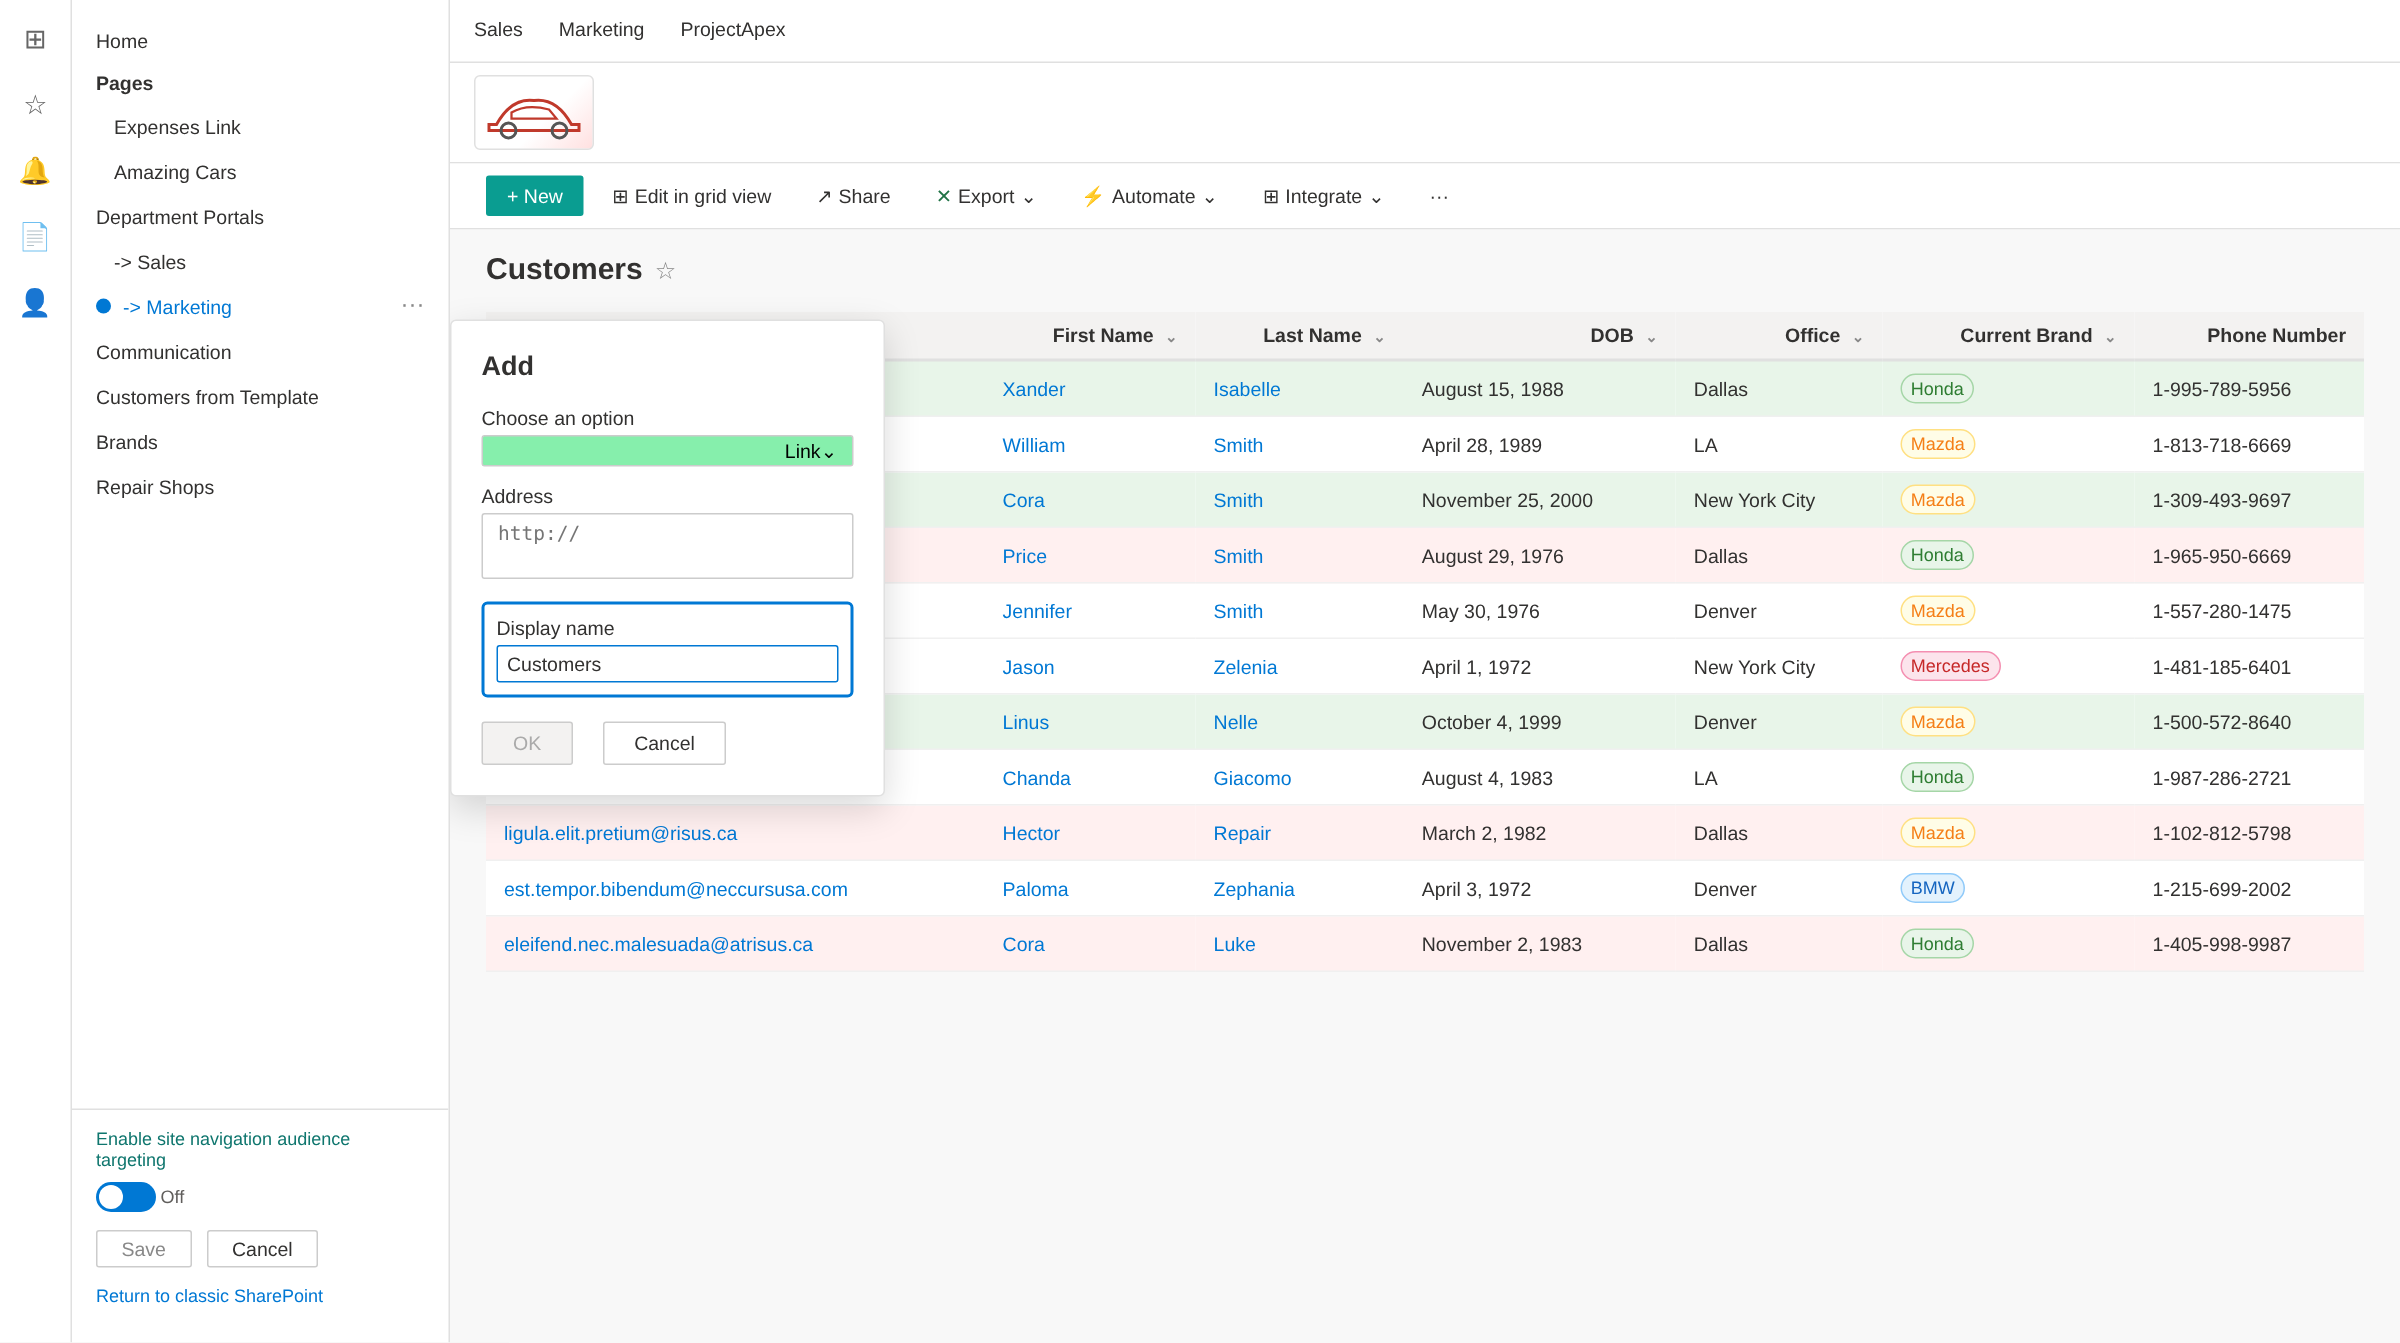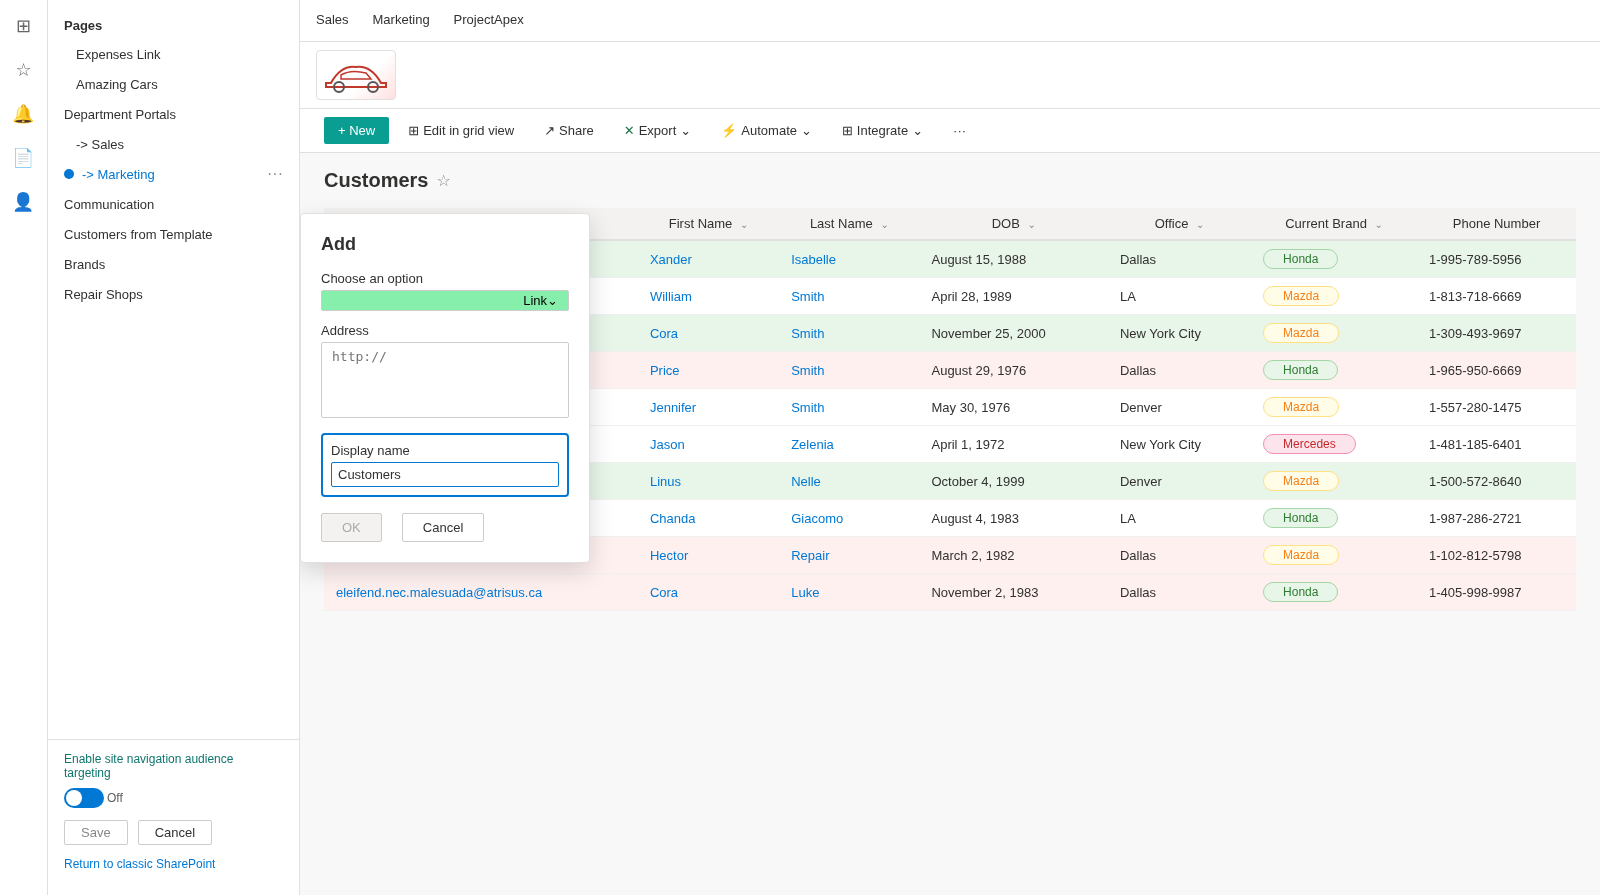--- a/index.html
+++ b/index.html
@@ -196,38 +196,38 @@
     .data-table {
       width: 100%;
       border-collapse: collapse;
       background: #fff;
       font-size: 13px;
     }
     .data-table th {
       background: #f3f2f1;
       border-bottom: 2px solid #e0e0e0;
       padding: 8px 12px;
-      text-align: center;
-      font-weight: 400;
+      text-align: right;
+      font-weight: 700;
       color: #323130;
       white-space: nowrap;
     }
     .data-table th .sort-icon { color: #888; font-size: 10px; margin-left: 4px; }
     .data-table td {
       padding: 8px 12px;
       border-bottom: 1px solid #f0f0f0;
       color: #323130;
     }
     .row-green { background: #e8f5e9; }
     .row-pink { background: #fff0f0; }
     .row-white { background: #fff; }
     .name-link { color: #0078d4; cursor: pointer; }
     .badge {
       display: inline-block;
-      padding: 2px 19px;
+      padding: 2px 6px;
       border-radius: 12px;
       font-size: 12px;
       font-weight: 500;
     }
     .badge-honda { background: #e8f5e9; color: #2e7d32; border: 1px solid #a5d6a7; }
     .badge-mazda { background: #fffde7; color: #f57f17; border: 1px solid #ffe082; }
     .badge-mercedes { background: #fce4ec; color: #c62828; border: 1px solid #f48fb1; }
     .badge-bmw { background: #e3f2fd; color: #1565c0; border: 1px solid #90caf9; }
 
     
@@ -291,38 +291,42 @@
       background: #fff; border: 1px solid #ccc;
       color: #323130; cursor: pointer; font-size: 13px;
     }
     .address-textarea {
       width: 100%;
       padding: 6px 10px;
       border: 1px solid #ccc;
       border-radius: 2px;
       font-size: 13px;
       margin-bottom: 12px;
-      height: 76px;
+      height: 44px;
       resize: none;
       outline: none;
       color: #888;
     }
   </style>
 </head>
 <body>
 
 <div class="rail">
   <div class="rail-icon">⊞</div>
   <div class="rail-icon">☆</div>
   <div class="rail-icon">🔔</div>
   <div class="rail-icon active">📄</div>
   <div class="rail-icon">👤</div>
 </div>
 
 <div class="sidebar">
+  <div class="sidebar-item">
+    <span>Home</span>
+    <span class="dots">···</span>
+  </div>
 
   <div class="sidebar-section-label">Pages</div>
 
   <div class="sidebar-item sidebar-sub">
     <span>Expenses Link</span>
     <span class="dots">···</span>
   </div>
   <div class="sidebar-item sidebar-sub">
     <span>Amazing Cars</span>
     <span class="dots">···</span>
@@ -561,20 +565,34 @@
     </td>
     <td><span class="name-link">Hector</span></td>
     <td><span class="name-link">Repair</span></td>
     <td>March 2, 1982</td>
     <td>Dallas</td>
     <td>
       <span class="badge badge-mazda">Mazda</span>
     </td>
     <td>1-102-812-5798</td>
   </tr>
+          <tr class="row-white">
+    <td>
+      
+      <span class="name-link">est.tempor.bibendum@neccursusa.com</span>
+    </td>
+    <td><span class="name-link">Paloma</span></td>
+    <td><span class="name-link">Zephania</span></td>
+    <td>April 3, 1972</td>
+    <td>Denver</td>
+    <td>
+      <span class="badge badge-bmw">BMW</span>
+    </td>
+    <td>1-215-699-2002</td>
+  </tr>
           <tr class="row-pink">
     <td>
       
       <span class="name-link">eleifend.nec.malesuada@atrisus.ca</span>
     </td>
     <td><span class="name-link">Cora</span></td>
     <td><span class="name-link">Luke</span></td>
     <td>November 2, 1983</td>
     <td>Dallas</td>
     <td>

